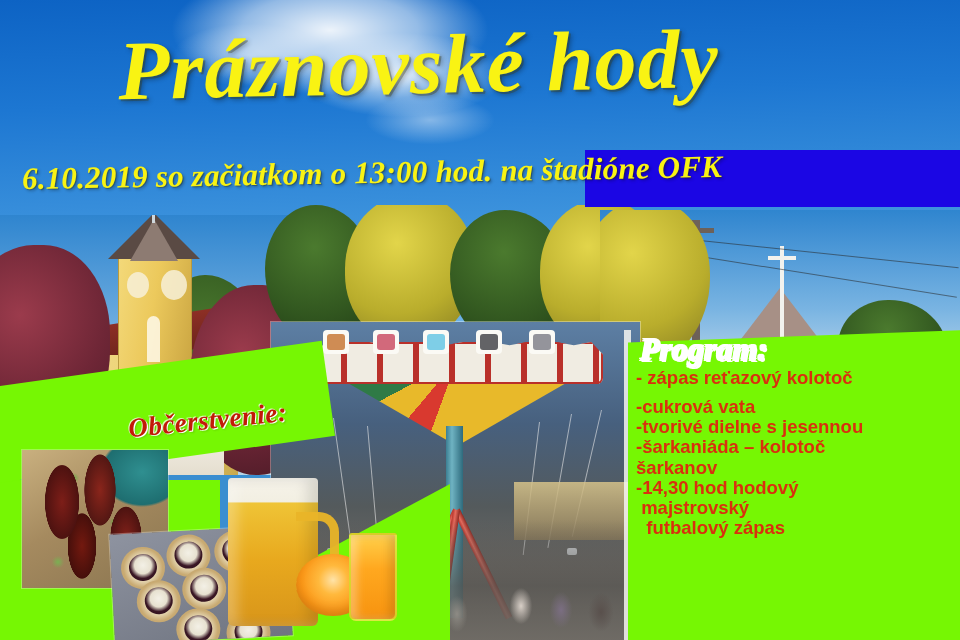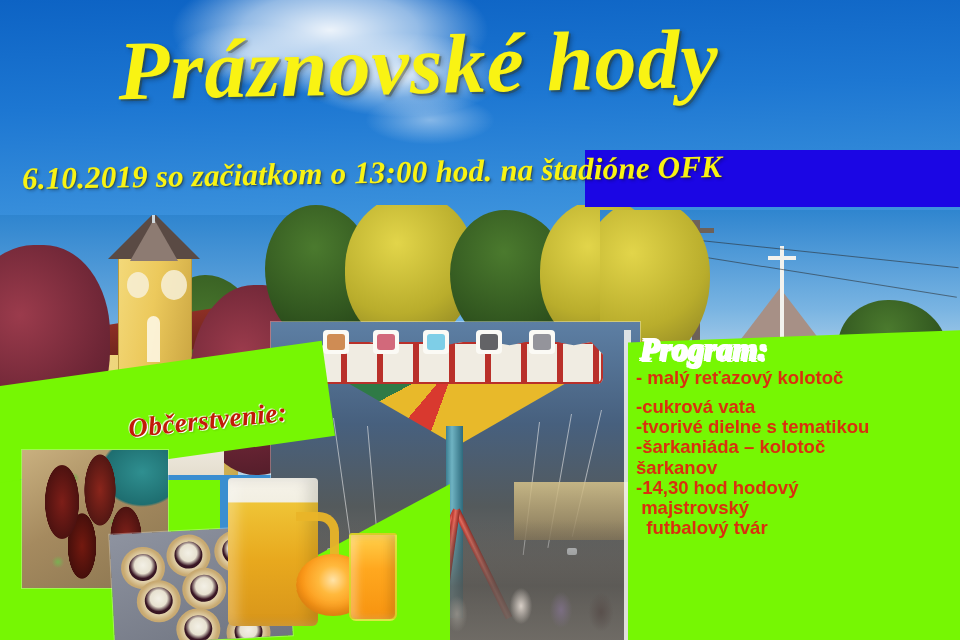--- a/index.html
+++ b/index.html
@@ -416,29 +416,29 @@
   <div class="juice-glass"></div>
 
   <div class="ocer-label">Občerstvenie:</div>
 
   <div class="green-right-white"></div>
   <div class="green-right"></div>
 
   <div class="program-title">Program:</div>
 
   <div class="program-list">
-    <div class="item">- malý reťazový kolotoč</div>
+    <div class="item">- zápas reťazový kolotoč</div>
     <div class="gap"></div>
     <div class="item">-cukrová vata</div>
-    <div class="item">-tvorivé dielne s tematikou</div>
+    <div class="item">-tvorivé dielne s jesennou</div>
     <div class="item">-šarkaniáda – kolotoč</div>
     <div class="item">šarkanov</div>
     <div class="item">-14,30 hod hodový</div>
     <div class="item"> majstrovský</div>
-    <div class="item">  futbalový tvár</div>
+    <div class="item">  futbalový zápas</div>
   </div>
 
   <div class="poster-title">Práznovské hody</div>
 
   <div class="blue-box"></div>
 
   <div class="date-line">6.10.2019 so začiatkom o 13:00 hod. na štadióne OFK</div>
 
 </div>
 

